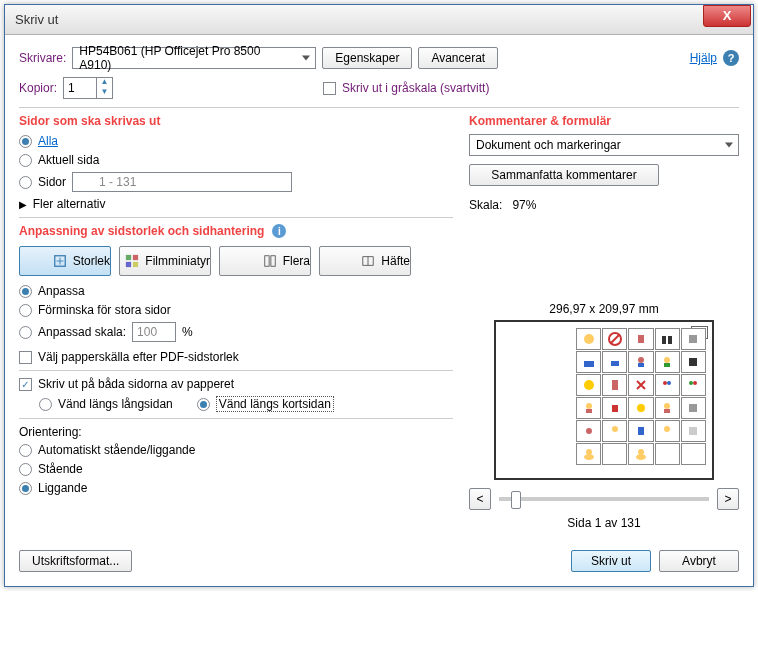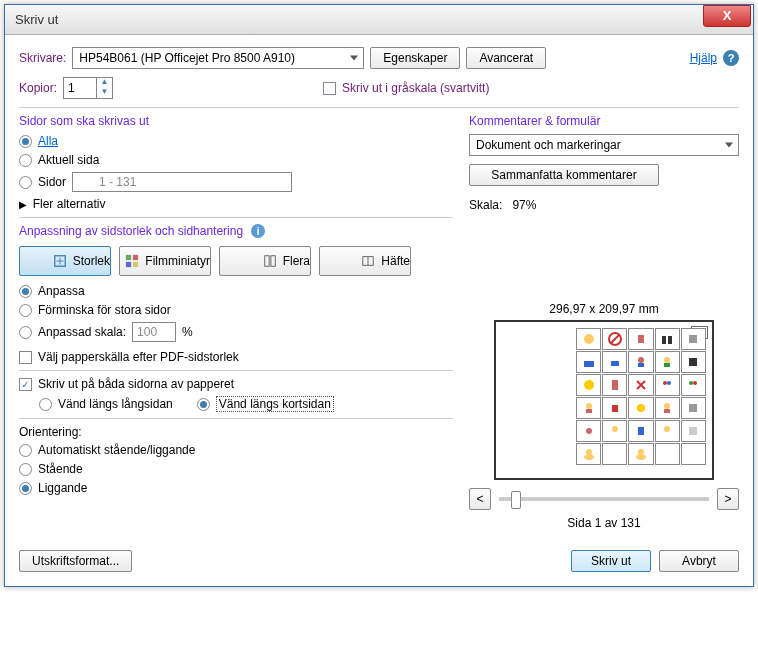--- a/index.html
+++ b/index.html
@@ -16,21 +16,21 @@
 .btn { border: 1px solid #828790; background: linear-gradient(to bottom,#fdfdfd,#ebebeb); padding: 3px 12px; cursor: pointer; height: 22px; display:flex; align-items:center; border-radius:2px;}
 .btn-primary { border:1px solid #3c7fb1; background:linear-gradient(to bottom,#eaf6fd,#cbe7f8);}
 .spinbox { display:flex; border:1px solid #828790; width:50px; height:22px;}
 .spinbox input{ border:none; width:32px; text-align:left; padding-left:4px; outline:none;}
 .spin-arrows{ display:flex; flex-direction:column; width:16px; border-left:1px solid #828790;}
 .spin-arrows div{ flex:1; text-align:center; line-height:8px; font-size:8px; cursor:pointer; color:#3c7fb1;}
 .checkbox { width:13px; height:13px; border:1px solid #828790; background:#fff; display:inline-flex; align-items:center; justify-content:center; font-size:10px; color:#3c7fb1;}
 .radio { width:13px; height:13px; border:1px solid #828790; border-radius:50%; background:#fff; display:inline-flex; align-items:center; justify-content:center;}
 .radio.sel::after{content:""; width:7px; height:7px; border-radius:50%; background:#3c7fb1;}
 hr { border:none; border-top:1px solid #ccc; margin:6px 0;}
-.section-title { font-weight: normal; color:#6d28d9; margin-bottom:6px; }
+.section-title { font-weight: bold; color:#ef4444; margin-bottom:6px; }
 .columns { display:flex; gap:16px;}
 .left { flex:1;}
 .right { width:270px;}
 .link { color:#0066cc; text-decoration:underline; cursor:pointer;}
 .help-icon{ width:16px; height:16px; border-radius:50%; background:#3c7fb1; color:#fff; display:inline-flex; align-items:center; justify-content:center; font-size:11px; font-weight:bold;}
 .info-icon{ width:14px; height:14px; border-radius:50%; background:#5a9bd4; color:#fff; display:inline-flex; align-items:center; justify-content:center; font-size:10px; font-weight:bold;}
 .input-flat{ border:1px solid #828790; padding:2px 4px; background:#fff; height:20px;}
 .disabled{ color:#888 !important;}
 .size-btns{ display:flex; gap:8px; margin:8px 0;}
 .size-btn{ border:1px solid #828790; background:linear-gradient(to bottom,#fdfdfd,#ebebeb); height:30px; width:92px; display:flex; align-items:center; justify-content:flex-end; gap:6px; cursor:pointer; border-radius:2px;}
@@ -54,21 +54,21 @@
 <div class="window">
   <div class="titlebar">
     <span class="title">Skriv ut</span>
     <div class="close">X</div>
   </div>
 
   <div class="content">
 
     <div class="row">
       <label>Skrivare:</label>
-      <div class="select" style="width:292px">
+      <div class="select" style="width:244px">
         <span>HP54B061 (HP Officejet Pro 8500 A910)</span>
       </div>
       <div class="btn">
           <span>Egenskaper</span>
         </div>
       <div class="btn">
           <span>Avancerat</span>
         </div>
       <div style="flex:1"></div>
       <span class="link">Hjälp</span>

